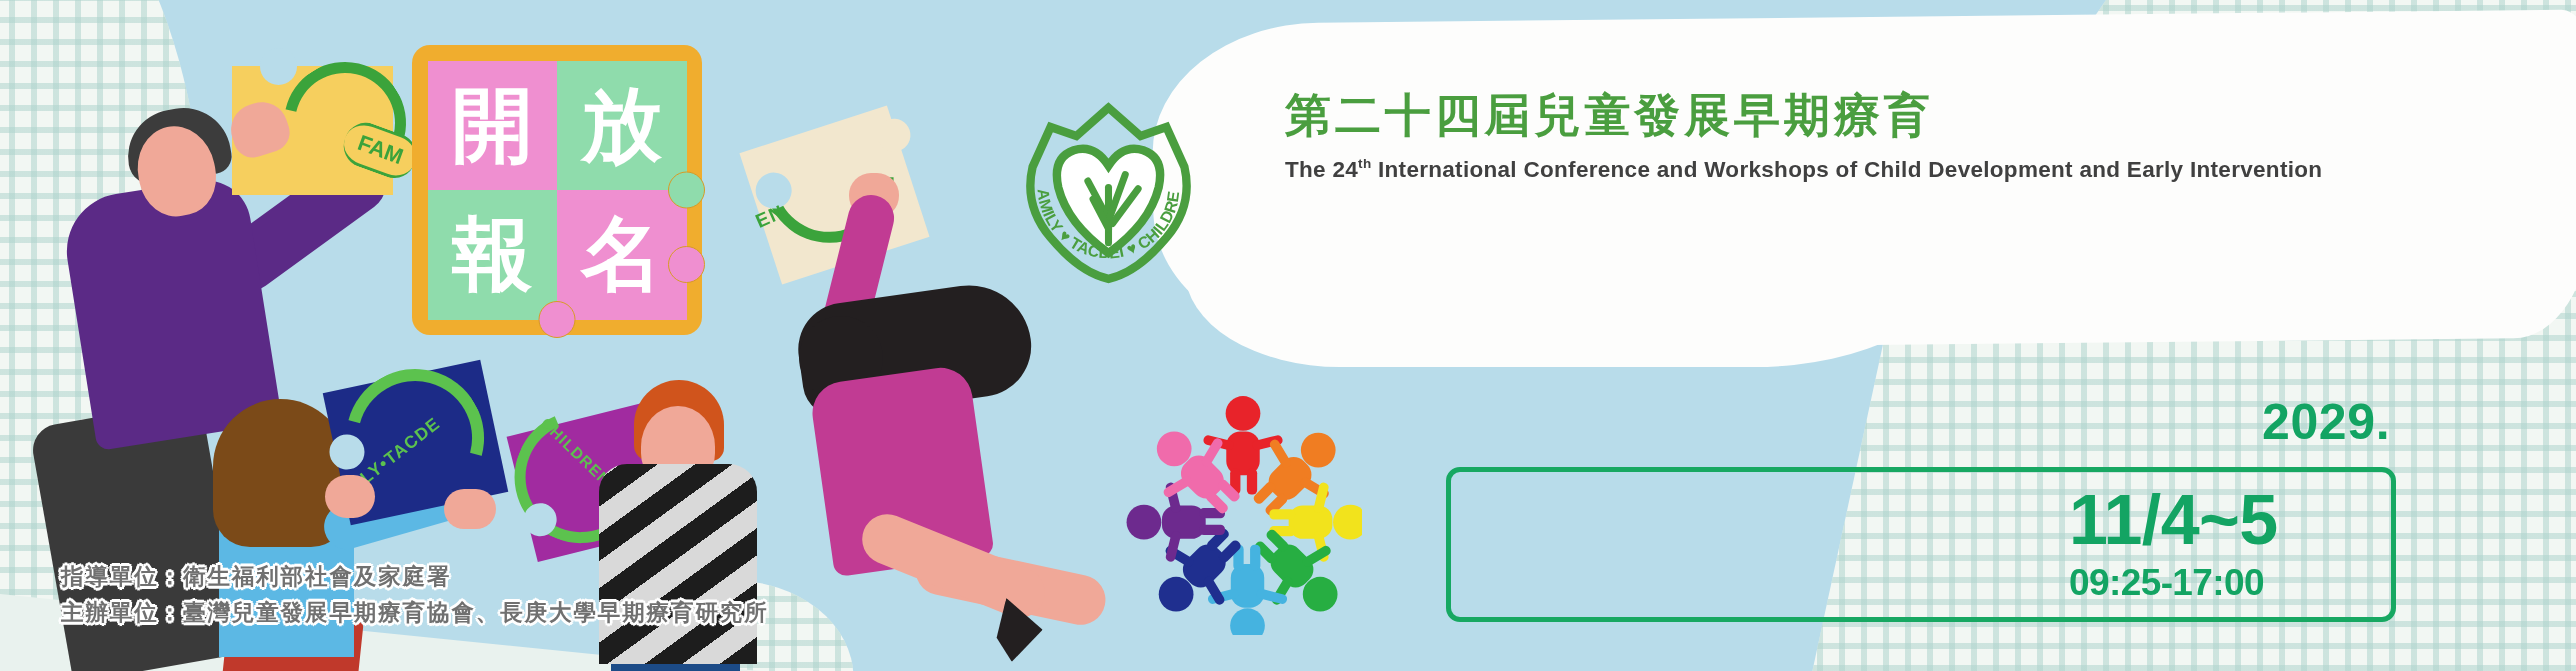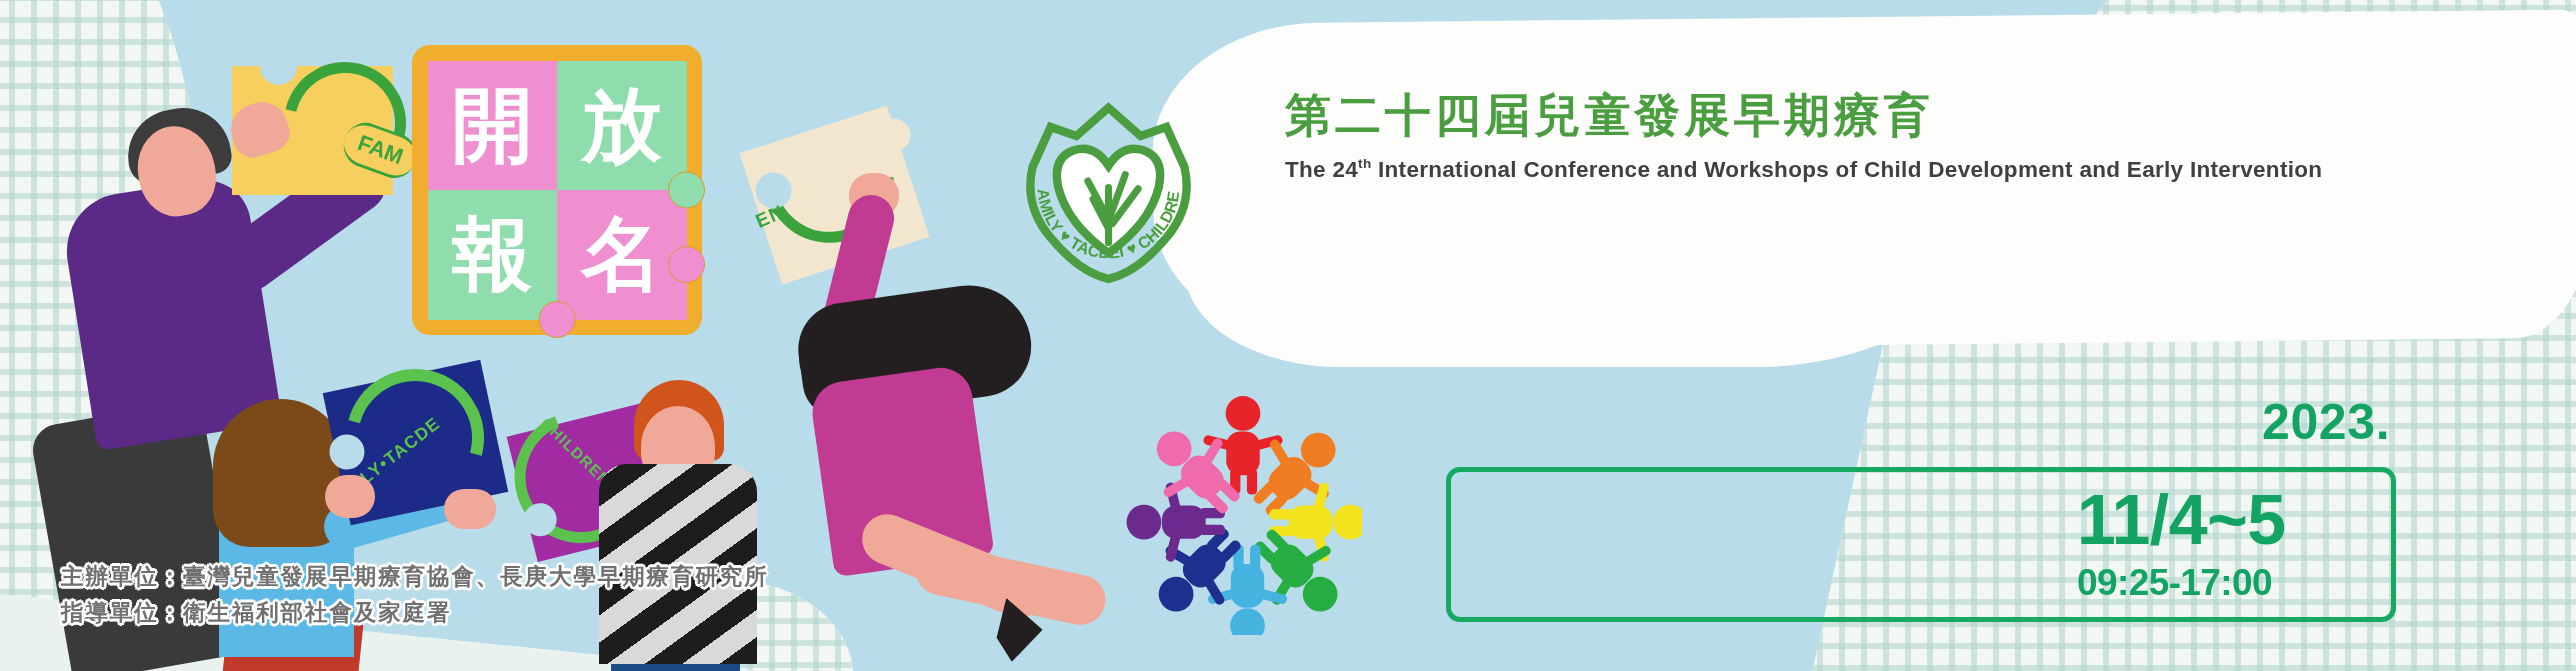--- a/index.html
+++ b/index.html
@@ -264,21 +264,21 @@
     width:950px; height:155px;
     border:5.8px solid #17a862; border-radius:14px;
     display:flex; align-items:center;
   }
   .info-left {
     padding-left:23px; width:615px;
     font-family:"DejaVu Sans", sans-serif;
     color:#1a8c8c; font-weight:700; font-size:37px; line-height:1.22;
     white-space:nowrap;
   }
-  .info-right { flex:1; padding-left:11px; }
+  .info-right { flex:1; padding-left:3px; }
   .info-date {
     font-size:70px; font-weight:700; color:#13a463; line-height:1;
     letter-spacing:-0.6px;
   }
   .info-time {
     font-size:37px; font-weight:700; color:#13a463; line-height:1.1;
     margin-top:7.7px; letter-spacing:-0.6px;
   }
 
   
@@ -460,30 +460,30 @@
         <rect x="6" y="62" width="16" height="40" rx="7" fill="#f06bab"></rect>
       </g>
     </svg>
   </div>
 
   <div class="title-wrap">
     <div class="title-main">第二十四屆兒童發展早期療育</div>
     <div class="title-en"><span>The 24</span><sup>th</sup><span> International Conference and Workshops of Child Development and Early Intervention</span></div>
   </div>
 
-  <div class="year">2023.</div>
+  <div class="year">2029.</div>
 
   <div class="info-box">
     <div class="info-left">
     </div>
     <div class="info-right">
       <div class="info-date">11/4~5</div>
       <div class="info-time">09:25-17:00</div>
     </div>
   </div>
 
   <div class="orgs">
+    <div>指導單位：衛生福利部社會及家庭署</div>
     <div>主辦單位：臺灣兒童發展早期療育協會、長庚大學早期療育研究所</div>
-    <div>指導單位：衛生福利部社會及家庭署</div>
   </div>
 
 </div>
 
 
 </body></html>

